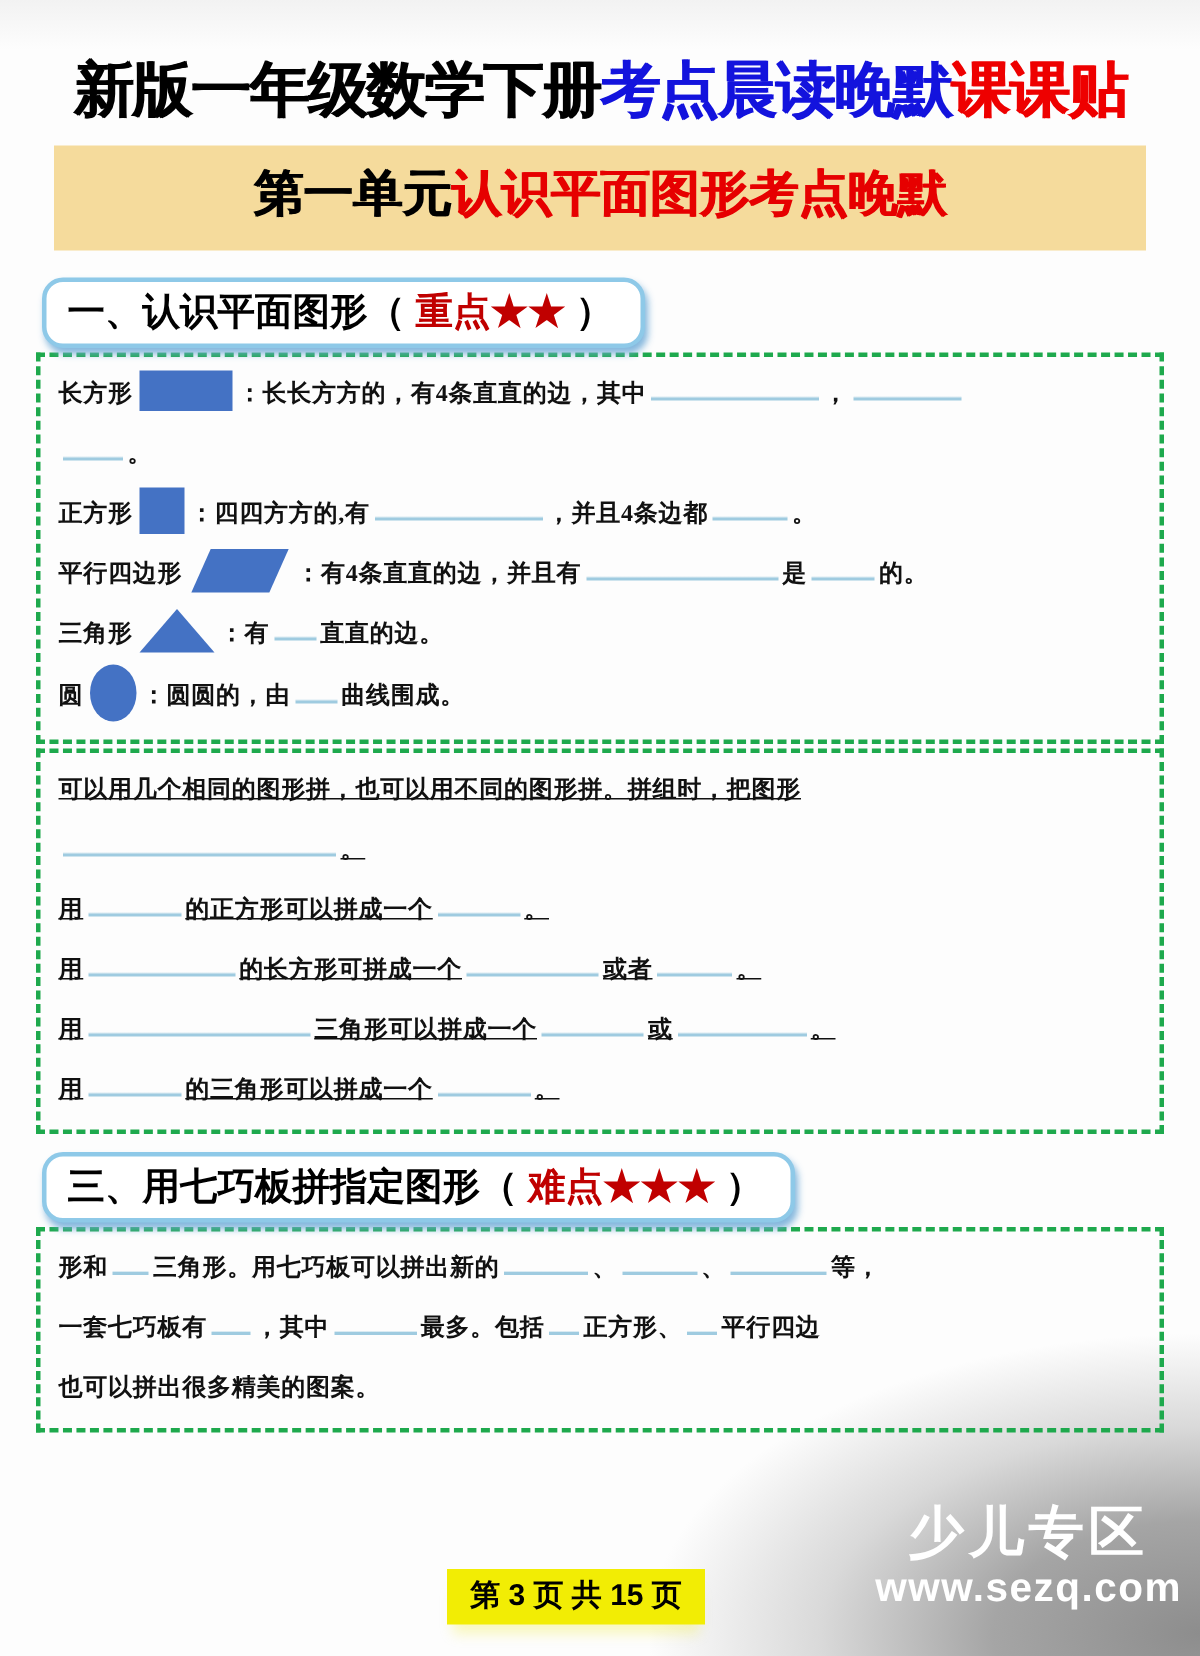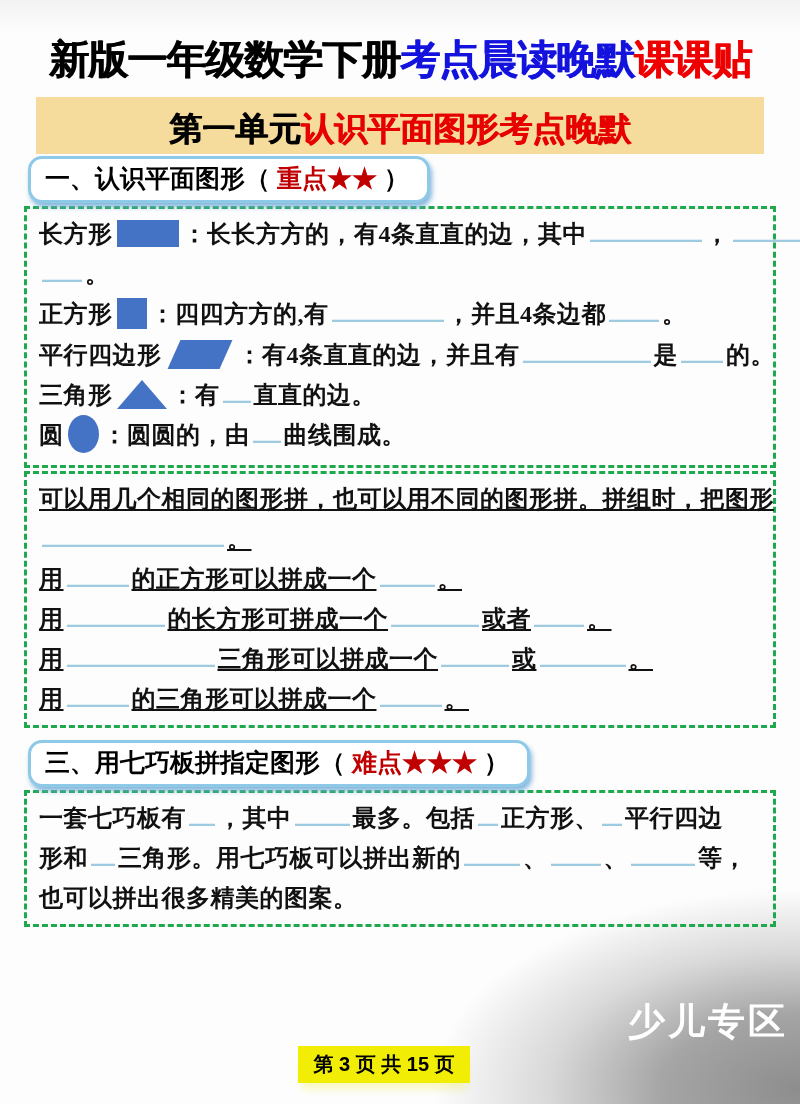--- a/index.html
+++ b/index.html
@@ -22,44 +22,44 @@
     margin:32px 8px 0; text-align:center;
     font-family:"Liberation Sans", sans-serif;
     font-size:40px; font-weight:900; letter-spacing:-1px; color:#000;
     text-shadow:1px 0 0 #000;
     white-space:nowrap;
   }
   .title .t-blue { color:#1313dd; text-shadow:1px 0 0 #1313dd; }
   .title .t-red  { color:#ee0000; text-shadow:1px 0 0 #ee0000;text-align:right; }
 
   .banner {
-    margin:10px 36px 0; background:#f5db9c; padding:10px 0 2px;
+    margin:10px 36px 0; background:#f5db9c; padding:10px 0 15px;
     text-align:center; font-family:"Liberation Sans", sans-serif;
     font-size:33px; font-weight:900; color:#000; white-space:nowrap;
     text-shadow:1px 0 0 #000;
   }
   .banner .b-red { color:#e60000; text-shadow:1px 0 0 #e60000; }
 
-  .pill-row { margin:2px 0 0 28px; position:relative; z-index:3; }
+  .pill-row { margin:18px 0 0 28px; position:relative; z-index:3; }
   .pill {
     display:inline-block; background:#fff;
     border:3px solid #8ec9e8; border-radius:14px;
     padding:3px 18px 5px 14px;
     font-family:"Liberation Sans", sans-serif;
     font-size:25px; font-weight:800; color:#000; white-space:nowrap;
     box-shadow:2px 4px 5px rgba(110,170,215,.85);
   }
   .pill .hl { color:#c00000; }
 
   .box {
     margin:3px 24px 0; border:3px dashed #1ea94d;
     padding:5px 10px 6px 12px; background:transparent;
     position:relative; z-index:2;
   }
-  .line { font-size:24px; font-weight:700; color:#111; line-height:40px; white-space:nowrap; }
+  .line { font-size:16px; font-weight:700; color:#111; line-height:40px; white-space:nowrap; }
   .box-1 .line { line-height:40px; }
   .box-2 .line { line-height:40px;text-decoration:underline; }
   .box-3 .line { line-height:40px; }
 
   .txt { letter-spacing:.5px; }
   .blank {
     display:inline-block; height:15px; margin:0 3px; vertical-align:baseline;
     border-bottom:2px solid #9fcbe0;
     background:linear-gradient(180deg, transparent 12px, rgba(159,203,224,.55) 13px, transparent 14px);
   }
@@ -115,24 +115,25 @@
         <div class="line"><span class="txt">用</span><span class="blank" style="width: 62px;"></span><span class="txt">的正方形可以拼成一个</span><span class="blank" style="width: 55px;"></span><span class="txt">。</span></div>
         <div class="line"><span class="txt">用</span><span class="blank" style="width: 98px;"></span><span class="txt">的长方形可拼成一个</span><span class="blank" style="width: 88px;"></span><span class="txt">或者</span><span class="blank" style="width: 50px;"></span><span class="txt">。</span></div>
         <div class="line"><span class="txt">用</span><span class="blank" style="width: 148px;"></span><span class="txt">三角形可以拼成一个</span><span class="blank" style="width: 68px;"></span><span class="txt">或</span><span class="blank" style="width: 86px;"></span><span class="txt">。</span></div>
         <div class="line"><span class="txt">用</span><span class="blank" style="width: 62px;"></span><span class="txt">的三角形可以拼成一个</span><span class="blank" style="width: 62px;"></span><span class="txt">。</span></div>
       </div>
 
     <div class="pill-row" style="margin-top:12px;">
       <div class="pill"><span>三、用七巧板拼指定图形（ </span><span class="hl">难点★★★</span><span> ）</span></div>
     </div>
     <div class="box box-3">
+        <div class="line"><span class="txt">形和</span><span class="blank" style="width: 24px;"></span><span class="txt">三角形。用七巧板可以拼出新的</span><span class="blank" style="width: 56px;"></span><span class="txt">、</span><span class="blank" style="width: 50px;"></span><span class="txt">、</span><span class="blank" style="width: 64px;"></span><span class="txt">等，</span></div>
         <div class="line"><span class="txt">一套七巧板有</span><span class="blank" style="width: 26px;"></span><span class="txt">，其中</span><span class="blank" style="width: 55px;"></span><span class="txt">最多。包括</span><span class="blank" style="width: 20px;"></span><span class="txt">正方形、</span><span class="blank" style="width: 20px;"></span><span class="txt">平行四边</span></div>
-        <div class="line"><span class="txt">形和</span><span class="blank" style="width: 24px;"></span><span class="txt">三角形。用七巧板可以拼出新的</span><span class="blank" style="width: 56px;"></span><span class="txt">、</span><span class="blank" style="width: 50px;"></span><span class="txt">、</span><span class="blank" style="width: 64px;"></span><span class="txt">等，</span></div>
         <div class="line"><span class="txt">也可以拼出很多精美的图案。</span></div>
       </div>
   </div>
 
   <div class="footer-badge">第 3 页 共 15 页</div>
 
   <div class="watermark">
     <div class="wm-brand">少儿专区</div>
+    <div class="wm-site">www.sezq.com</div>
   </div>
 </div>
 
 </body></html>

